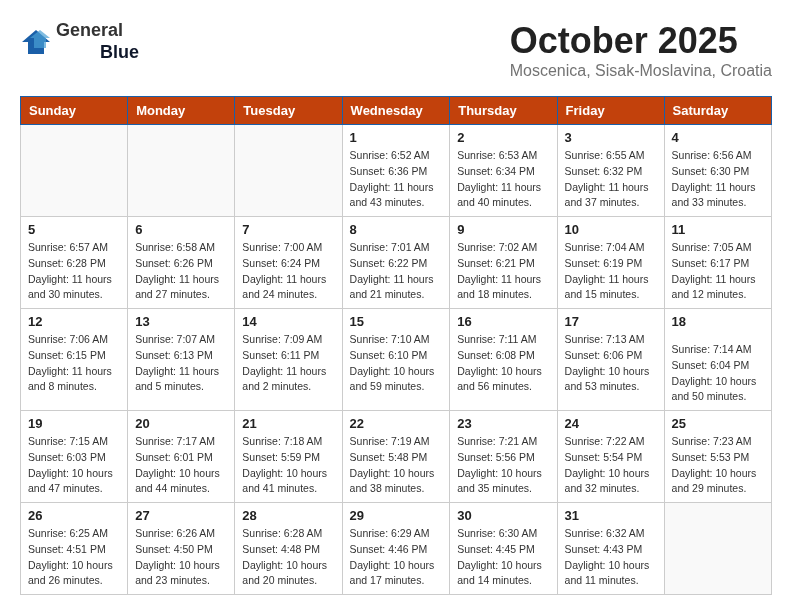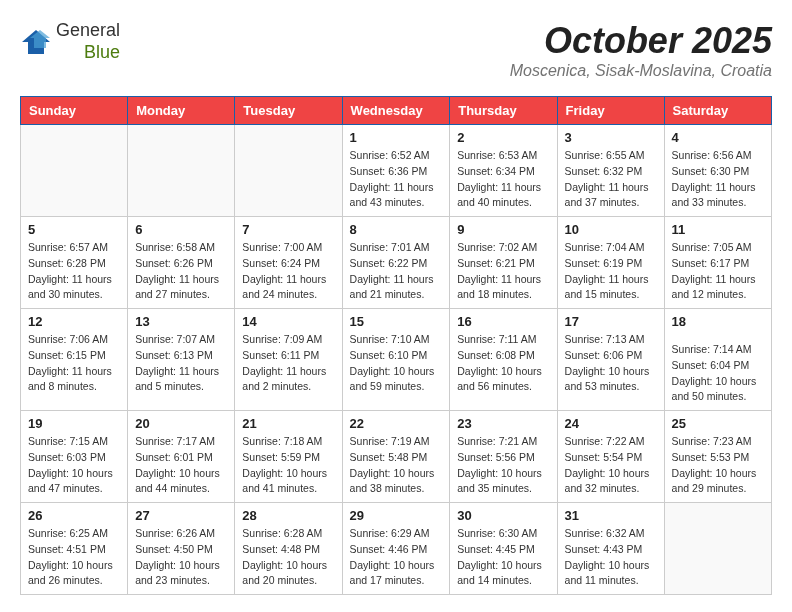--- a/index.html
+++ b/index.html
@@ -15,51 +15,49 @@
       justify-content: space-between;
       align-items: flex-start;
       margin-bottom: 16px;
     }
     .logo {
       display: flex;
       align-items: center;
     }
     .logo-text {
       font-size: 18px;
-      font-weight: normal;
+      font-weight: bold;
       line-height: 1.2;
-      text-align: right;
     }
     .logo-general { color: #333; }
-    .logo-blue { color: #4d7c0f; }
+    .logo-blue { color: #0f172a; margin-left: 44px; }
     .logo-icon {
       width: 32px;
       height: 28px;
       margin-right: 4px;
     }
     .title-section {
-      text-align: right;
-      font-style: italic;
+      text-align: left;
     }
     .month-title {
       font-size: 36px;
       font-weight: bold;
       color: #222;
     }
     .subtitle {
       font-size: 16px;
       color: #737373;
     }
     .calendar {
       width: 100%;
       border-collapse: collapse;
       border: 1px solid #ccc;
     }
     .calendar th {
-      background-color: #ef4444;
+      background-color: #c2410c;
       color: #fff;
       text-align: left;
       padding: 6px 8px;
       font-size: 13px;
       border: 1px solid #1a5fa8;
     }
     .calendar td {
       vertical-align: top;
       padding: 5px 7px;
       border: 1px solid #ccc;

